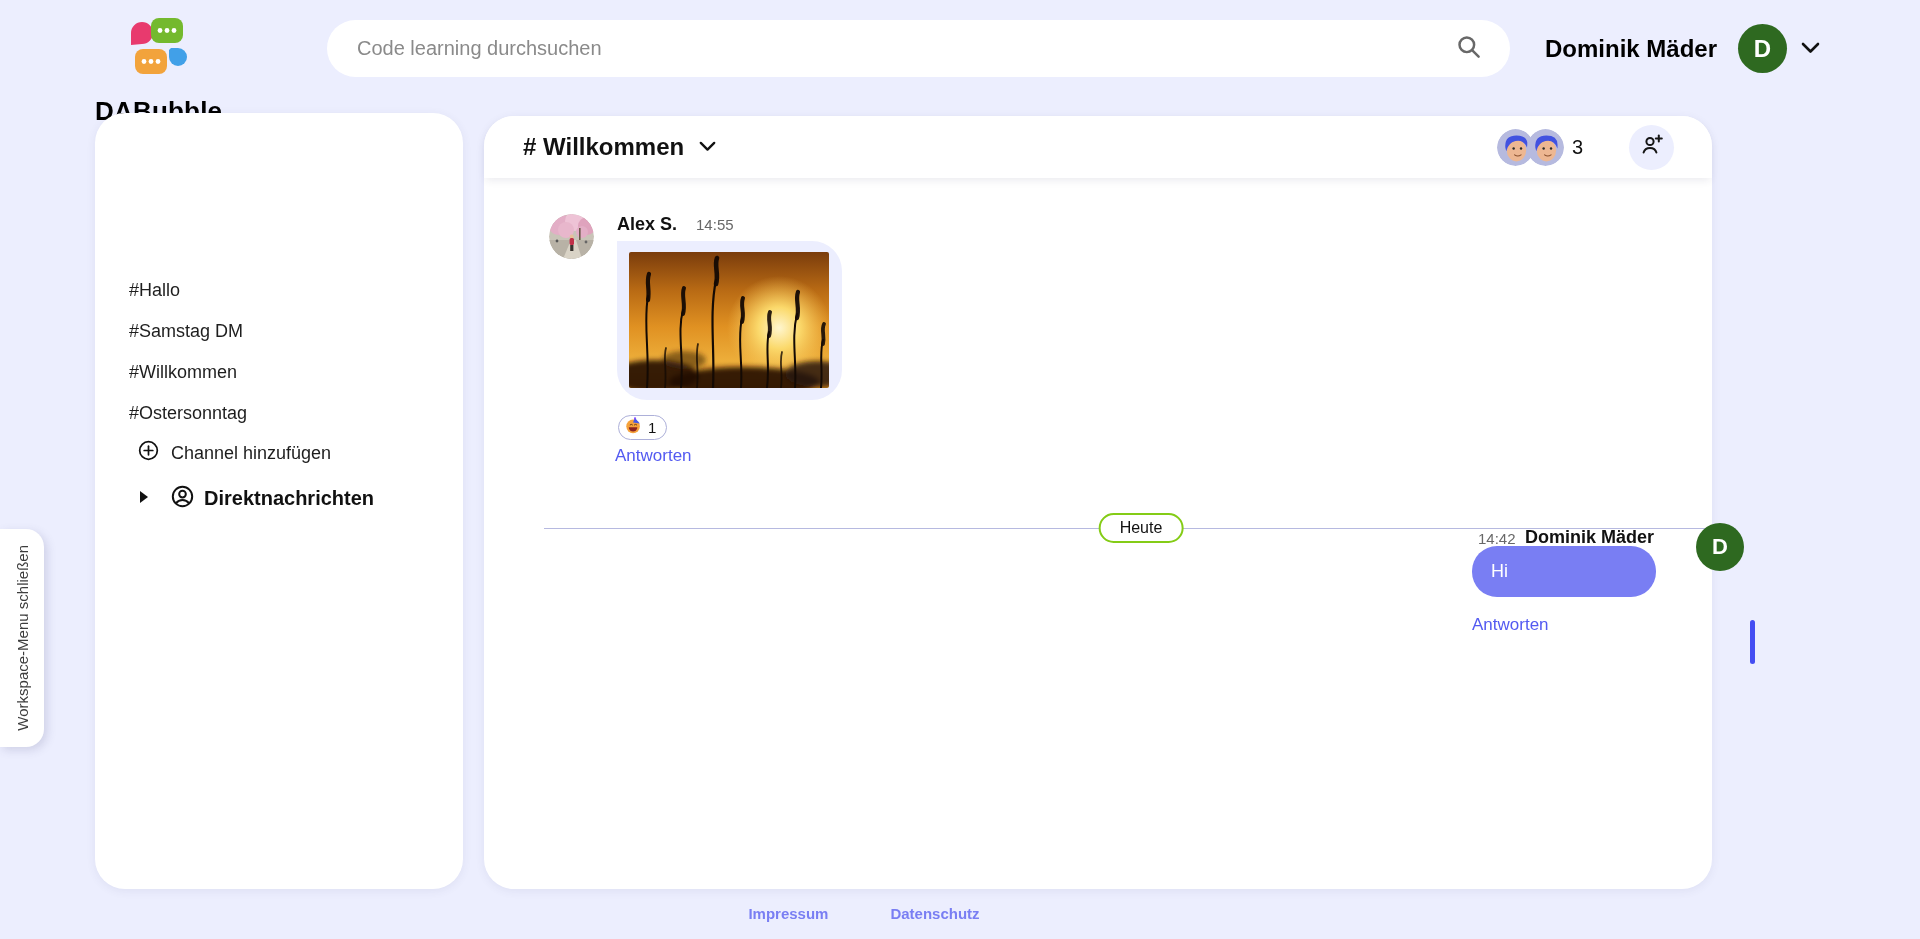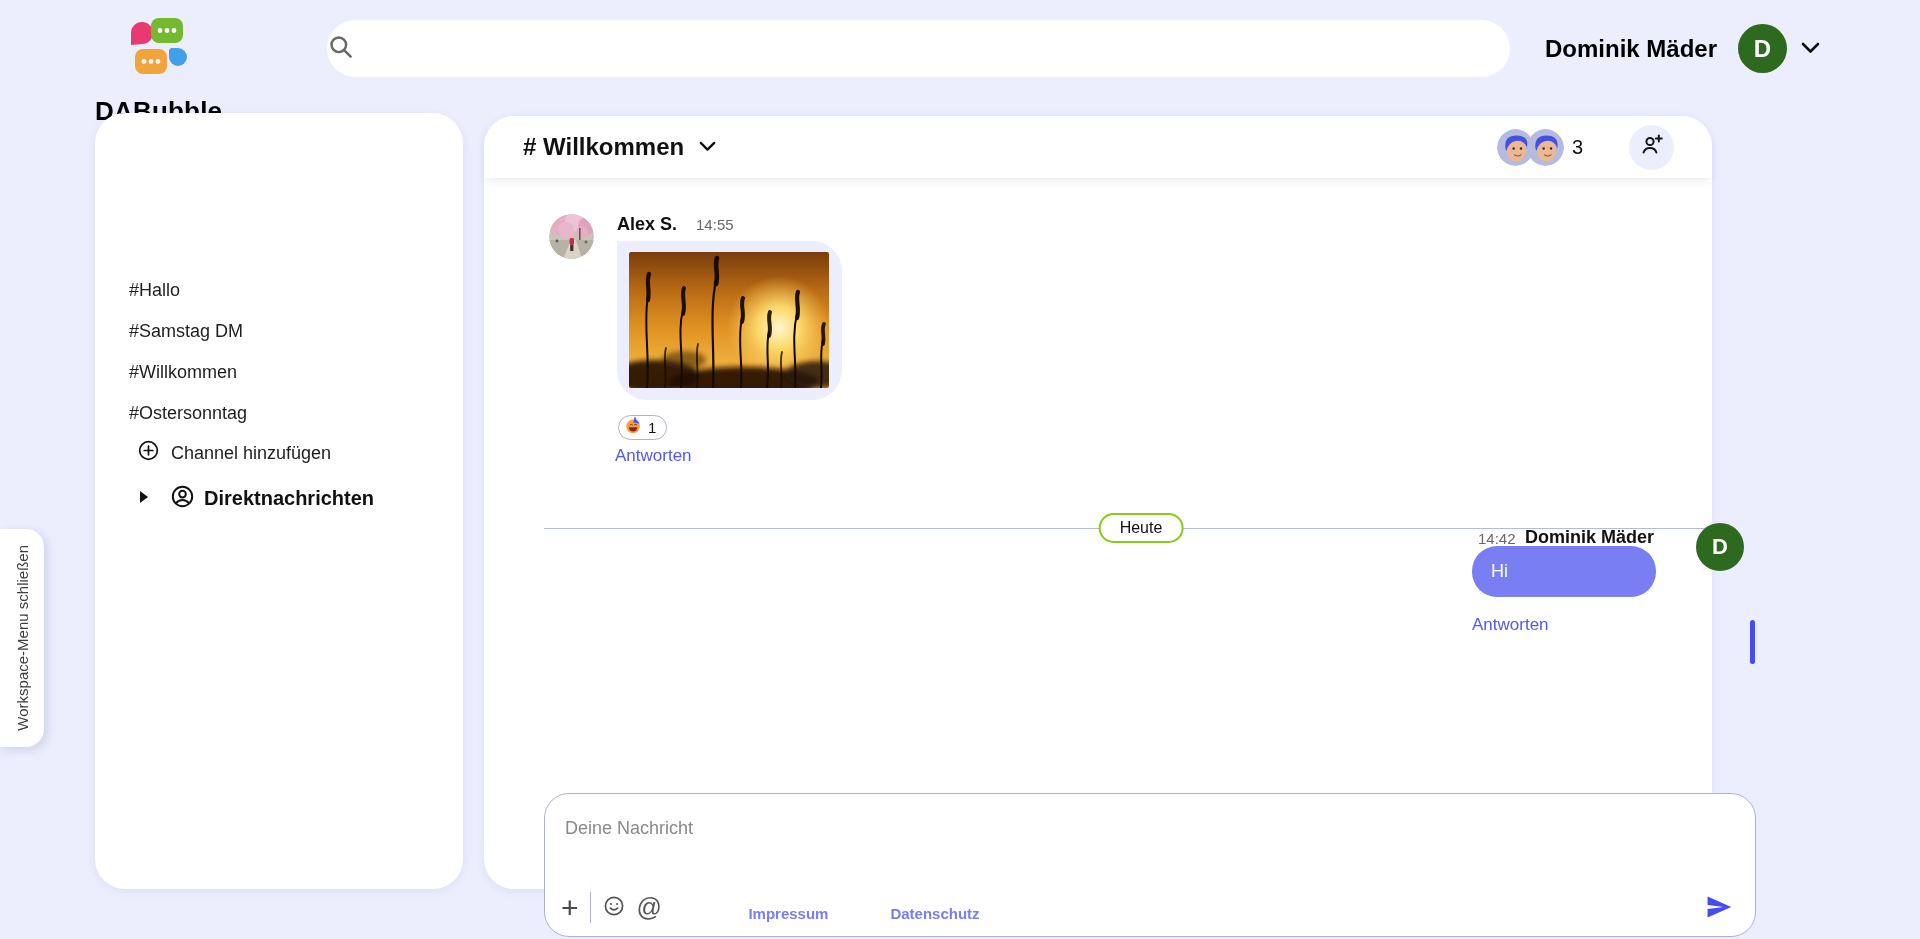--- a/index.html
+++ b/index.html
@@ -108,20 +108,21 @@
         <circle cx="17" cy="47.5" r="2.4" fill="#fff"></circle>
           <circle cx="24" cy="47.5" r="2.4" fill="#fff"></circle>
           <circle cx="31" cy="47.5" r="2.4" fill="#fff"></circle>
         <path d="M44 34 h7 a9 9 0 0 1 9 9 a9 9 0 0 1-9 9 a9 9 0 0 1-9-9 v-7 z" fill="#41A0E8"></path>
       </svg>
     </span>
     <span class="brand-name">DABubble</span>
   </div>
 
   <div class="searchbar">
+    <input type="text" placeholder="Code learning durchsuchen" style="">
     <span class="search-ic">
       <svg width="27" height="27" viewBox="0 0 24 24" fill="none" stroke="#686868" stroke-width="2.2" stroke-linecap="round">
         <circle cx="10.5" cy="10.5" r="6.5"></circle>
           <line x1="15.4" y1="15.4" x2="21" y2="21"></line>
       </svg>
     </span>
   </div>
 
   <div class="userbox">
     <span class="user-name">Dominik Mäder</span>
@@ -330,40 +331,19 @@
     <span class="m2-time">14:42</span>
     <span class="m2-name">Dominik Mäder</span>
     <div class="m2-avatar">
         <span>D</span>
       </div>
     <div class="bubble"><span>Hi</span></div>
     <div class="reply reply-2">Antworten</div>
 
     <div class="scroll-thumb"></div>
 
-    <div class="composer">
-      <textarea placeholder="Deine Nachricht" style=""></textarea>
-      <div class="comp-icons">
-        <span class="glyph plus">+</span>
-        <span class="vdiv"></span>
-        <span>
-          <svg width="24" height="24" viewBox="0 0 24 24" fill="none" stroke="#555" stroke-width="1.7" stroke-linecap="round">
-            <circle cx="12" cy="12" r="8.6"></circle>
-            <circle cx="9" cy="10" r="1" fill="#555" stroke="none"></circle>
-              <circle cx="15" cy="10" r="1" fill="#555" stroke="none"></circle>
-            <path d="M8.4 14.2 q3.6 3.4 7.2 0"></path>
-          </svg>
-        </span>
-        <span class="glyph">@</span>
-      </div>
-      <span class="send-btn">
-        <svg width="28" height="28" viewBox="0 0 24 24">
-            <path d="M2.2 21 L22.5 12 2.2 3 2.2 10.2 16 12 2.2 13.8 Z" fill="#444DF2"></path>
-          </svg>
-      </span>
-    </div>
   </div>
 </main>
 
 <footer class="footer">
   <a>Impressum</a>
   <a>Datenschutz</a>
 </footer>
 
 </body></html>

